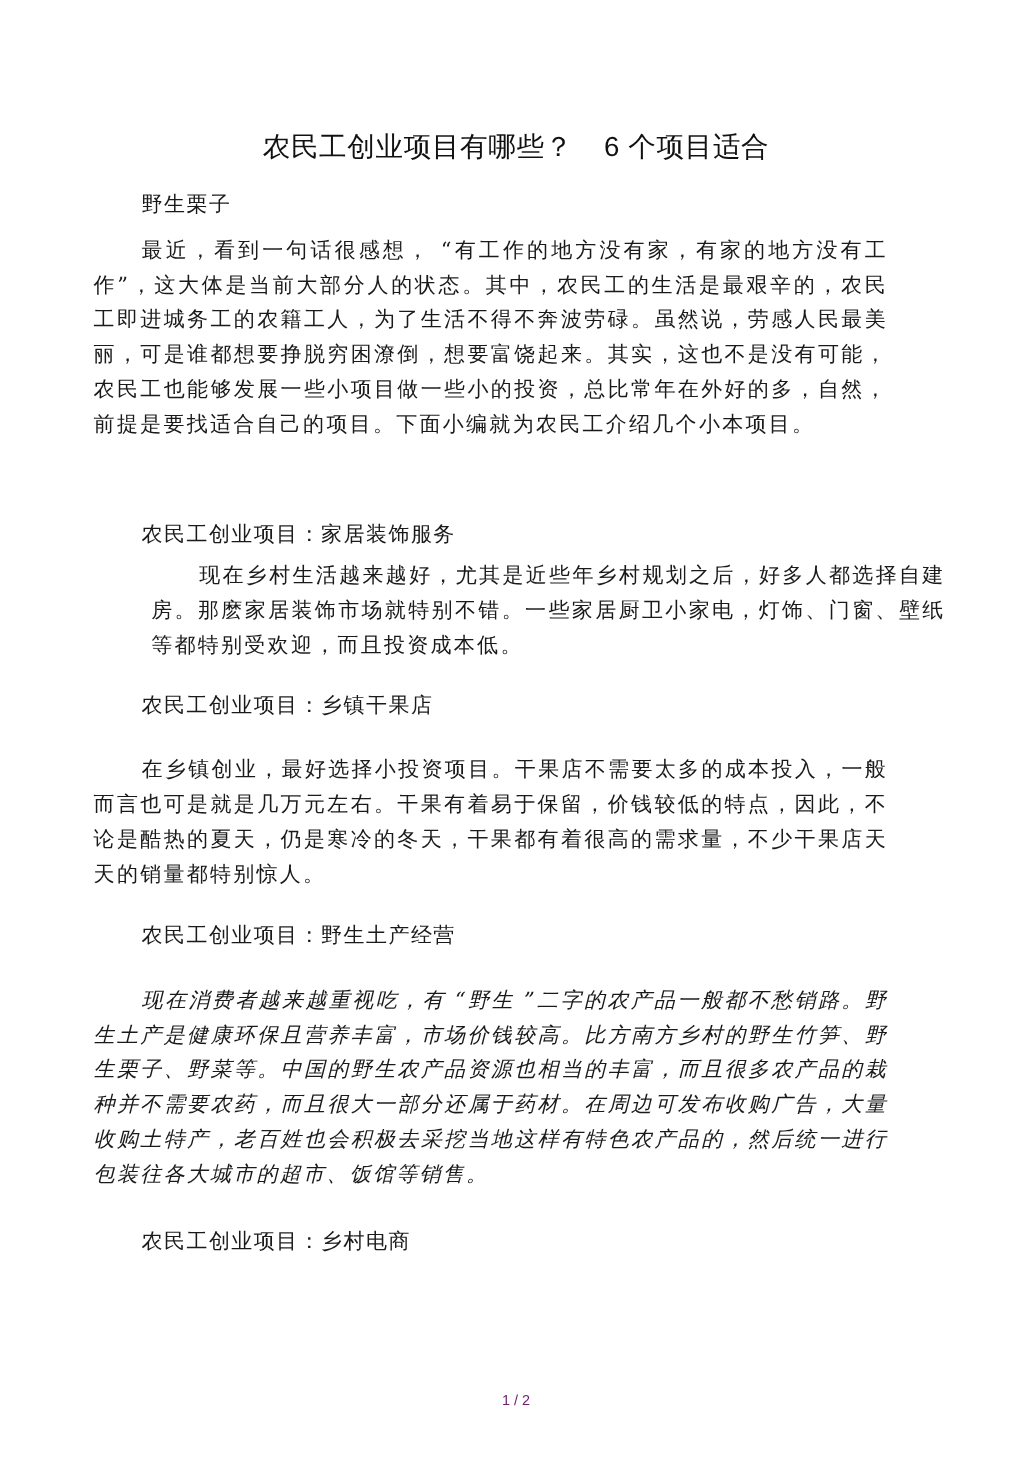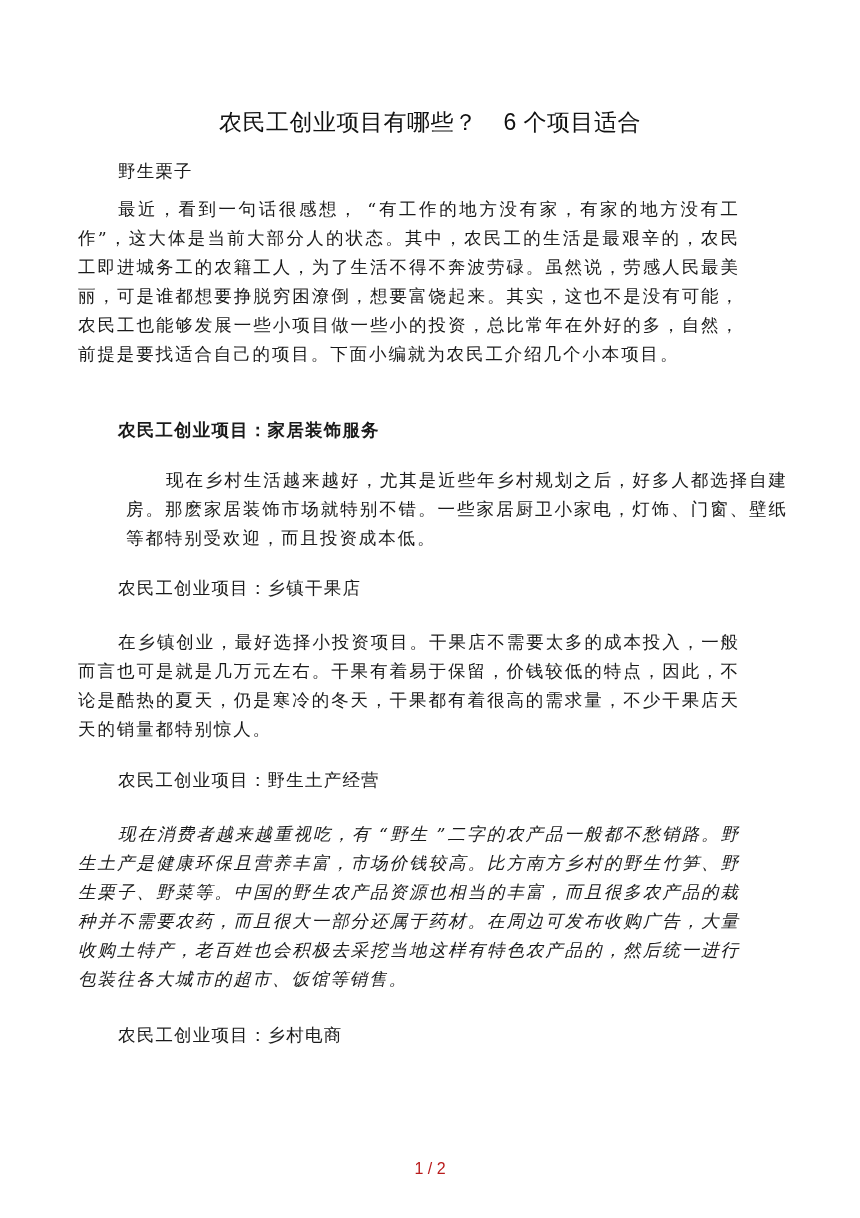--- a/index.html
+++ b/index.html
@@ -61,40 +61,40 @@
       letter-spacing: 1.2px;
       white-space: nowrap;
     }
     .page-number {
       position: absolute;
       left: 0;
       width: 860px;
       top: 1160px;
       text-align: center;
       font-family: "Liberation Sans", "DejaVu Sans", sans-serif;
-      font-size: 16px;
-      color: #b91c1c;
+      font-size: 12px;
+      color: #701a75;
     }
   </style>
 </head>
 <body>
 
 <div class="page">
 
   <div class="title">
     <span>农民工创业项目有哪些？</span><span class="num">6 个项目适合</span>
   </div>
 
   <div class="heading" style="top:157px;">野生栗子</div>
 
   <div class="block" style="top:195px;">
     <p>最近，看到一句话很感想，  “有工作的地方没有家，有家的地方没有工作”，这大体是当前大部分人的状态。其中，农民工的生活是最艰辛的，农民工即进城务工的农籍工人，为了生活不得不奔波劳碌。虽然说，劳感人民最美丽，可是谁都想要挣脱穷困潦倒，想要富饶起来。其实，这也不是没有可能，农民工也能够发展一些小项目做一些小的投资，总比常年在外好的多，自然，前提是要找适合自己的项目。下面小编就为农民工介绍几个小本项目。</p>
   </div>
 
-  <div class="heading" style="top:416px;font-weight:bold;">农民工创业项目：家居装饰服务</div>
+  <div class="heading" style="top:432px;">农民工创业项目：家居装饰服务</div>
 
   <div class="block" style="top:466px;margin-left:48px;">
     <p>现在乡村生活越来越好，尤其是近些年乡村规划之后，好多人都选择自建房。那麽家居装饰市场就特别不错。一些家居厨卫小家电，灯饰、门窗、壁纸等都特别受欢迎，而且投资成本低。</p>
   </div>
 
   <div class="heading" style="top:574px;">农民工创业项目：乡镇干果店</div>
 
   <div class="block" style="top:628px;">
     <p>在乡镇创业，最好选择小投资项目。干果店不需要太多的成本投入，一般而言也可是就是几万元左右。干果有着易于保留，价钱较低的特点，因此，不论是酷热的夏天，仍是寒冷的冬天，干果都有着很高的需求量，不少干果店天天的销量都特别惊人。</p>
   </div>

